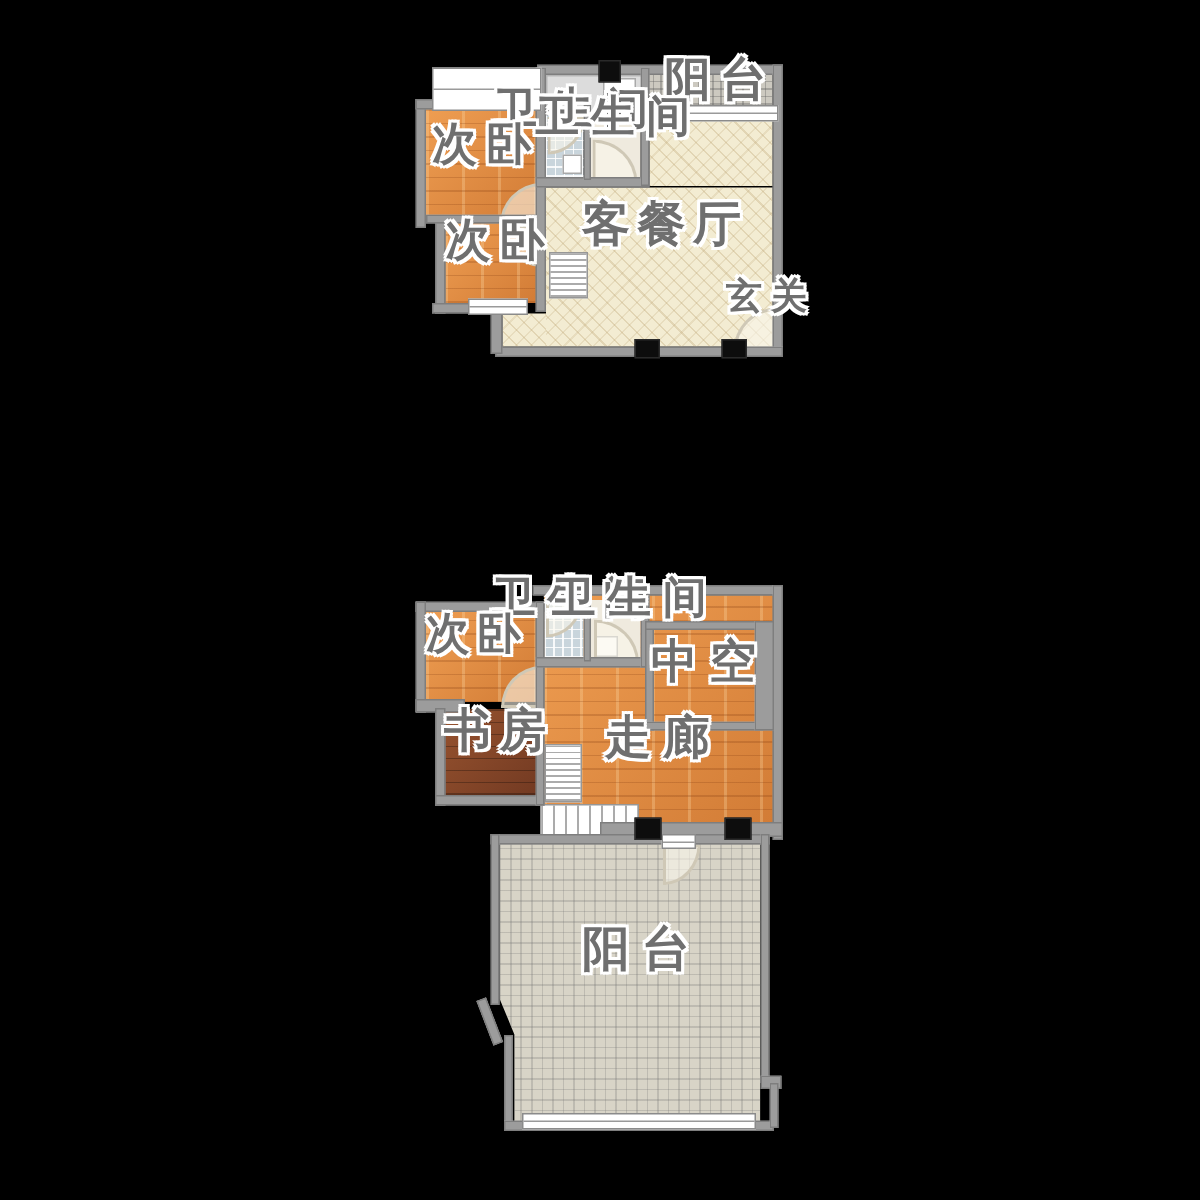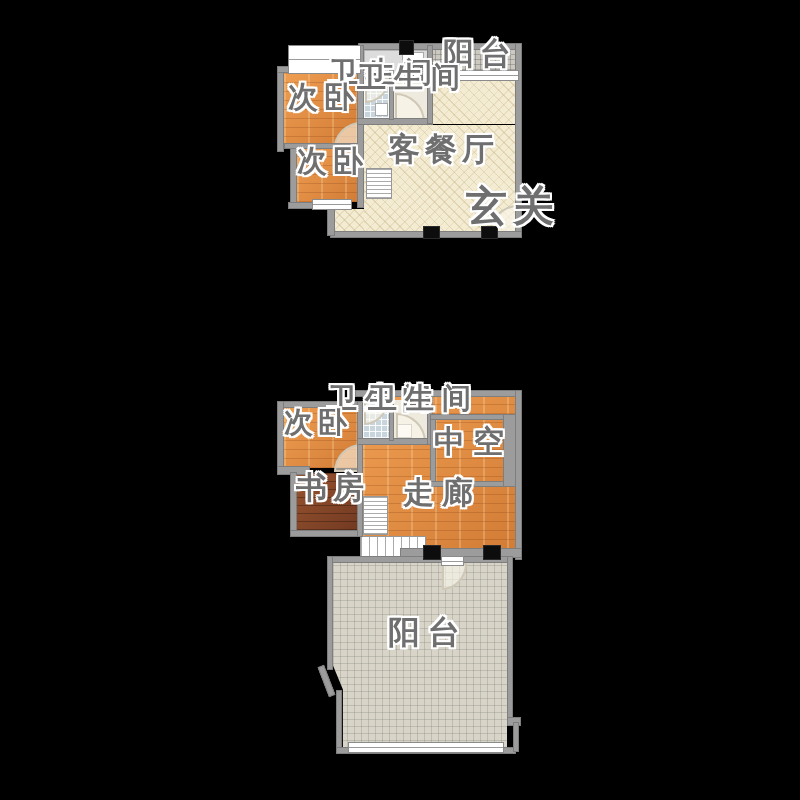--- a/index.html
+++ b/index.html
@@ -89,21 +89,21 @@
     <div class="col" style="left:399px;top:40px;width:13px;height:13px;"></div>
     <div class="col" style="left:423px;top:226px;width:15px;height:11px;"></div>
     <div class="col" style="left:481px;top:226px;width:15px;height:11px;"></div>
 
     <div class="label" style="left:443px;top:36px;font-size:31px;letter-spacing:6px;">阳台</div>
     <div class="label" style="left:329px;top:57px;font-size:29px;letter-spacing:8px;">卫生间</div>
     <div class="label" style="left:357px;top:62px;font-size:29px;letter-spacing:8px;">卫生间</div>
     <div class="label" style="left:288px;top:80px;font-size:30px;letter-spacing:6px;">次卧</div>
     <div class="label" style="left:297px;top:144px;font-size:30px;letter-spacing:6px;">次卧</div>
     <div class="label" style="left:388px;top:132px;font-size:32px;letter-spacing:5px;">客餐厅</div>
-    <div class="label" style="left:466px;top:184px;font-size:41px;letter-spacing:6px;">玄关</div>
+    <div class="label" style="left:484px;top:184px;font-size:24px;letter-spacing:6px;">玄关</div>
   </div>
 
   <div>
 
     <div class="wood-o" style="left:363px;top:397px;width:152px;height:152px;"></div>
     <div class="wood-o" style="left:284px;top:408px;width:73px;height:60px;"></div>
     <div class="wood-d" style="left:297px;top:473px;width:60px;height:57px;"></div>
     <div class="btile" style="left:363px;top:400px;width:26px;height:38px;"></div>
     <div class="bathw" style="left:394px;top:400px;width:33px;height:38px;"></div>
     <div class="fix" style="left:396px;top:424px;width:14px;height:12px;"></div>

